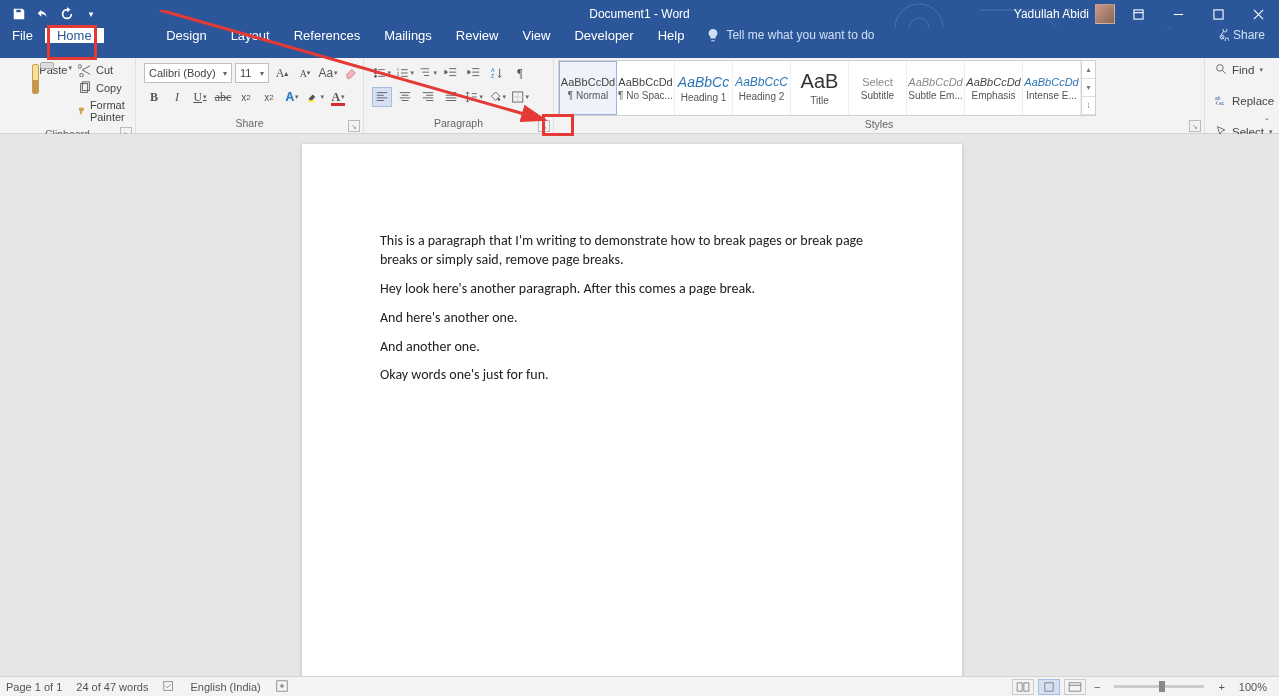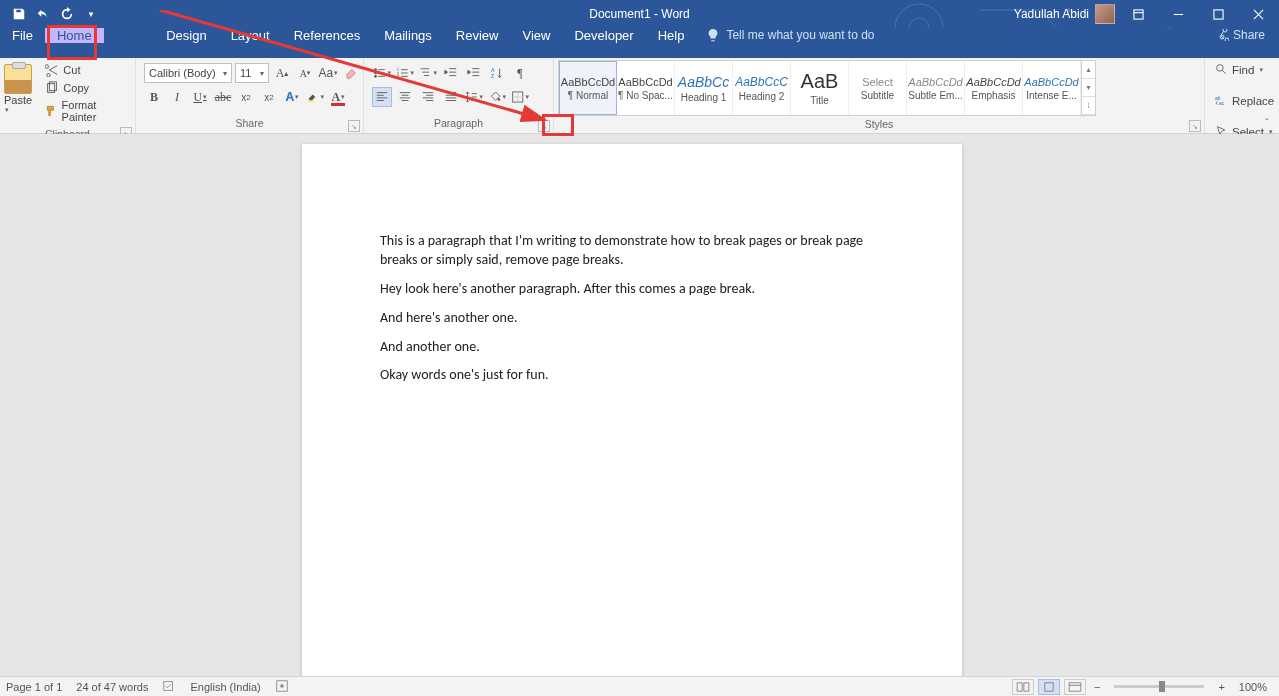--- a/index.html
+++ b/index.html
@@ -9,34 +9,34 @@
 .qat-btn { width: 22px; height: 22px; display: flex; align-items: center; justify-content: center; color: #fff; font-size: 13px; }
 .qat-btn svg { width: 14px; height: 14px; fill: #fff; }
 .title-center { position: absolute; left: 50%; transform: translateX(-50%); font-size: 12px; }
 .title-right { margin-left: auto; display: flex; align-items: center; gap: 6px; padding-right: 4px; }
 .avatar { width: 20px; height: 20px; background: linear-gradient(135deg,#c98,#865); border: 1px solid rgba(255,255,255,.3); }
 .winbtn { width: 34px; height: 24px; display: flex; align-items: center; justify-content: center; font-size: 11px; }
 .winbtn svg { width: 11px; height: 11px; stroke: #fff; fill: none; stroke-width: 1.2; }
 
 .tabsbar { background: #2b579a; height: 30px; display: flex; align-items: flex-start; color: #fff; font-size: 13px; position: relative; }
 .tab { padding: 0 12px; display: flex; align-items: center; cursor: pointer; }
-.tab.active { background: #c4b5fd; color: #2b579a; }
+.tab.active { background: #ffffff; color: #2b579a; }
 .tellme { display: flex; align-items: center; gap: 6px; margin-left: 10px; color: #cfe0f3; font-size: 12px; }
 .tellme svg { width: 14px; height: 14px; fill: #cfe0f3; }
 .share { margin-left: auto; padding: 0 14px; display: flex; align-items: center; gap: 4px; font-size: 12px; color: #cfe0f3; }
 .share svg { width: 12px; height: 12px; fill: #cfe0f3; }
 
 .ribbon { background: #f3f3f3; height: 76px; border-bottom: 1px solid #d4d4d4; display: flex; position: relative; }
 .group { border-right: 1px solid #e0e0e0; display: flex; flex-direction: column; position: relative; }
 .group-body { flex: 1; display: flex; padding: 2px 4px; }
 .group-label { height: 16px; font-size: 10.5px; color: #666; text-align: center; position: relative; }
 .launcher { position: absolute; right: 3px; bottom: 1px; width: 12px; height: 12px; border: 1px solid #bbb; display: flex; align-items: center; justify-content: center; }
 .launcher::after { content: "↘"; font-size: 7px; color: #888; line-height: 1; }
 
-.paste-col { display: flex; flex-direction: column; align-items: flex-start; width: 40px; padding-top: 4px; }
+.paste-col { display: flex; flex-direction: row; align-items: flex-start; width: 40px; padding-top: 4px; margin-left: 28px; }
 .paste-icon { width: 28px; height: 30px; background: linear-gradient(#f8e09a 55%, #c9944e 55%); border: 1px solid #c7a04a; border-radius: 2px; position: relative; }
 .paste-icon::before { content: ""; position: absolute; top: -3px; left: 7px; width: 12px; height: 5px; background: #ddd; border: 1px solid #aaa; border-radius: 2px; }
 .paste-label { font-size: 11px; color: #444; }
 .clip-col { display: flex; flex-direction: column; gap: 2px; padding: 2px 4px; font-size: 11px; color: #444; }
 .clip-item { display: flex; align-items: center; gap: 4px; padding: 1px 2px; }
 .clip-item svg { width: 14px; height: 14px; }
 
 .font-row1, .font-row2 { display: flex; align-items: center; gap: 3px; }
 .font-col { display: flex; flex-direction: column; gap: 4px; padding: 3px 4px; }
 .combo { background: #fff; border: 1px solid #c0c0c0; height: 20px; display: flex; align-items: center; font-size: 11px; padding: 0 4px; color: #444; }

